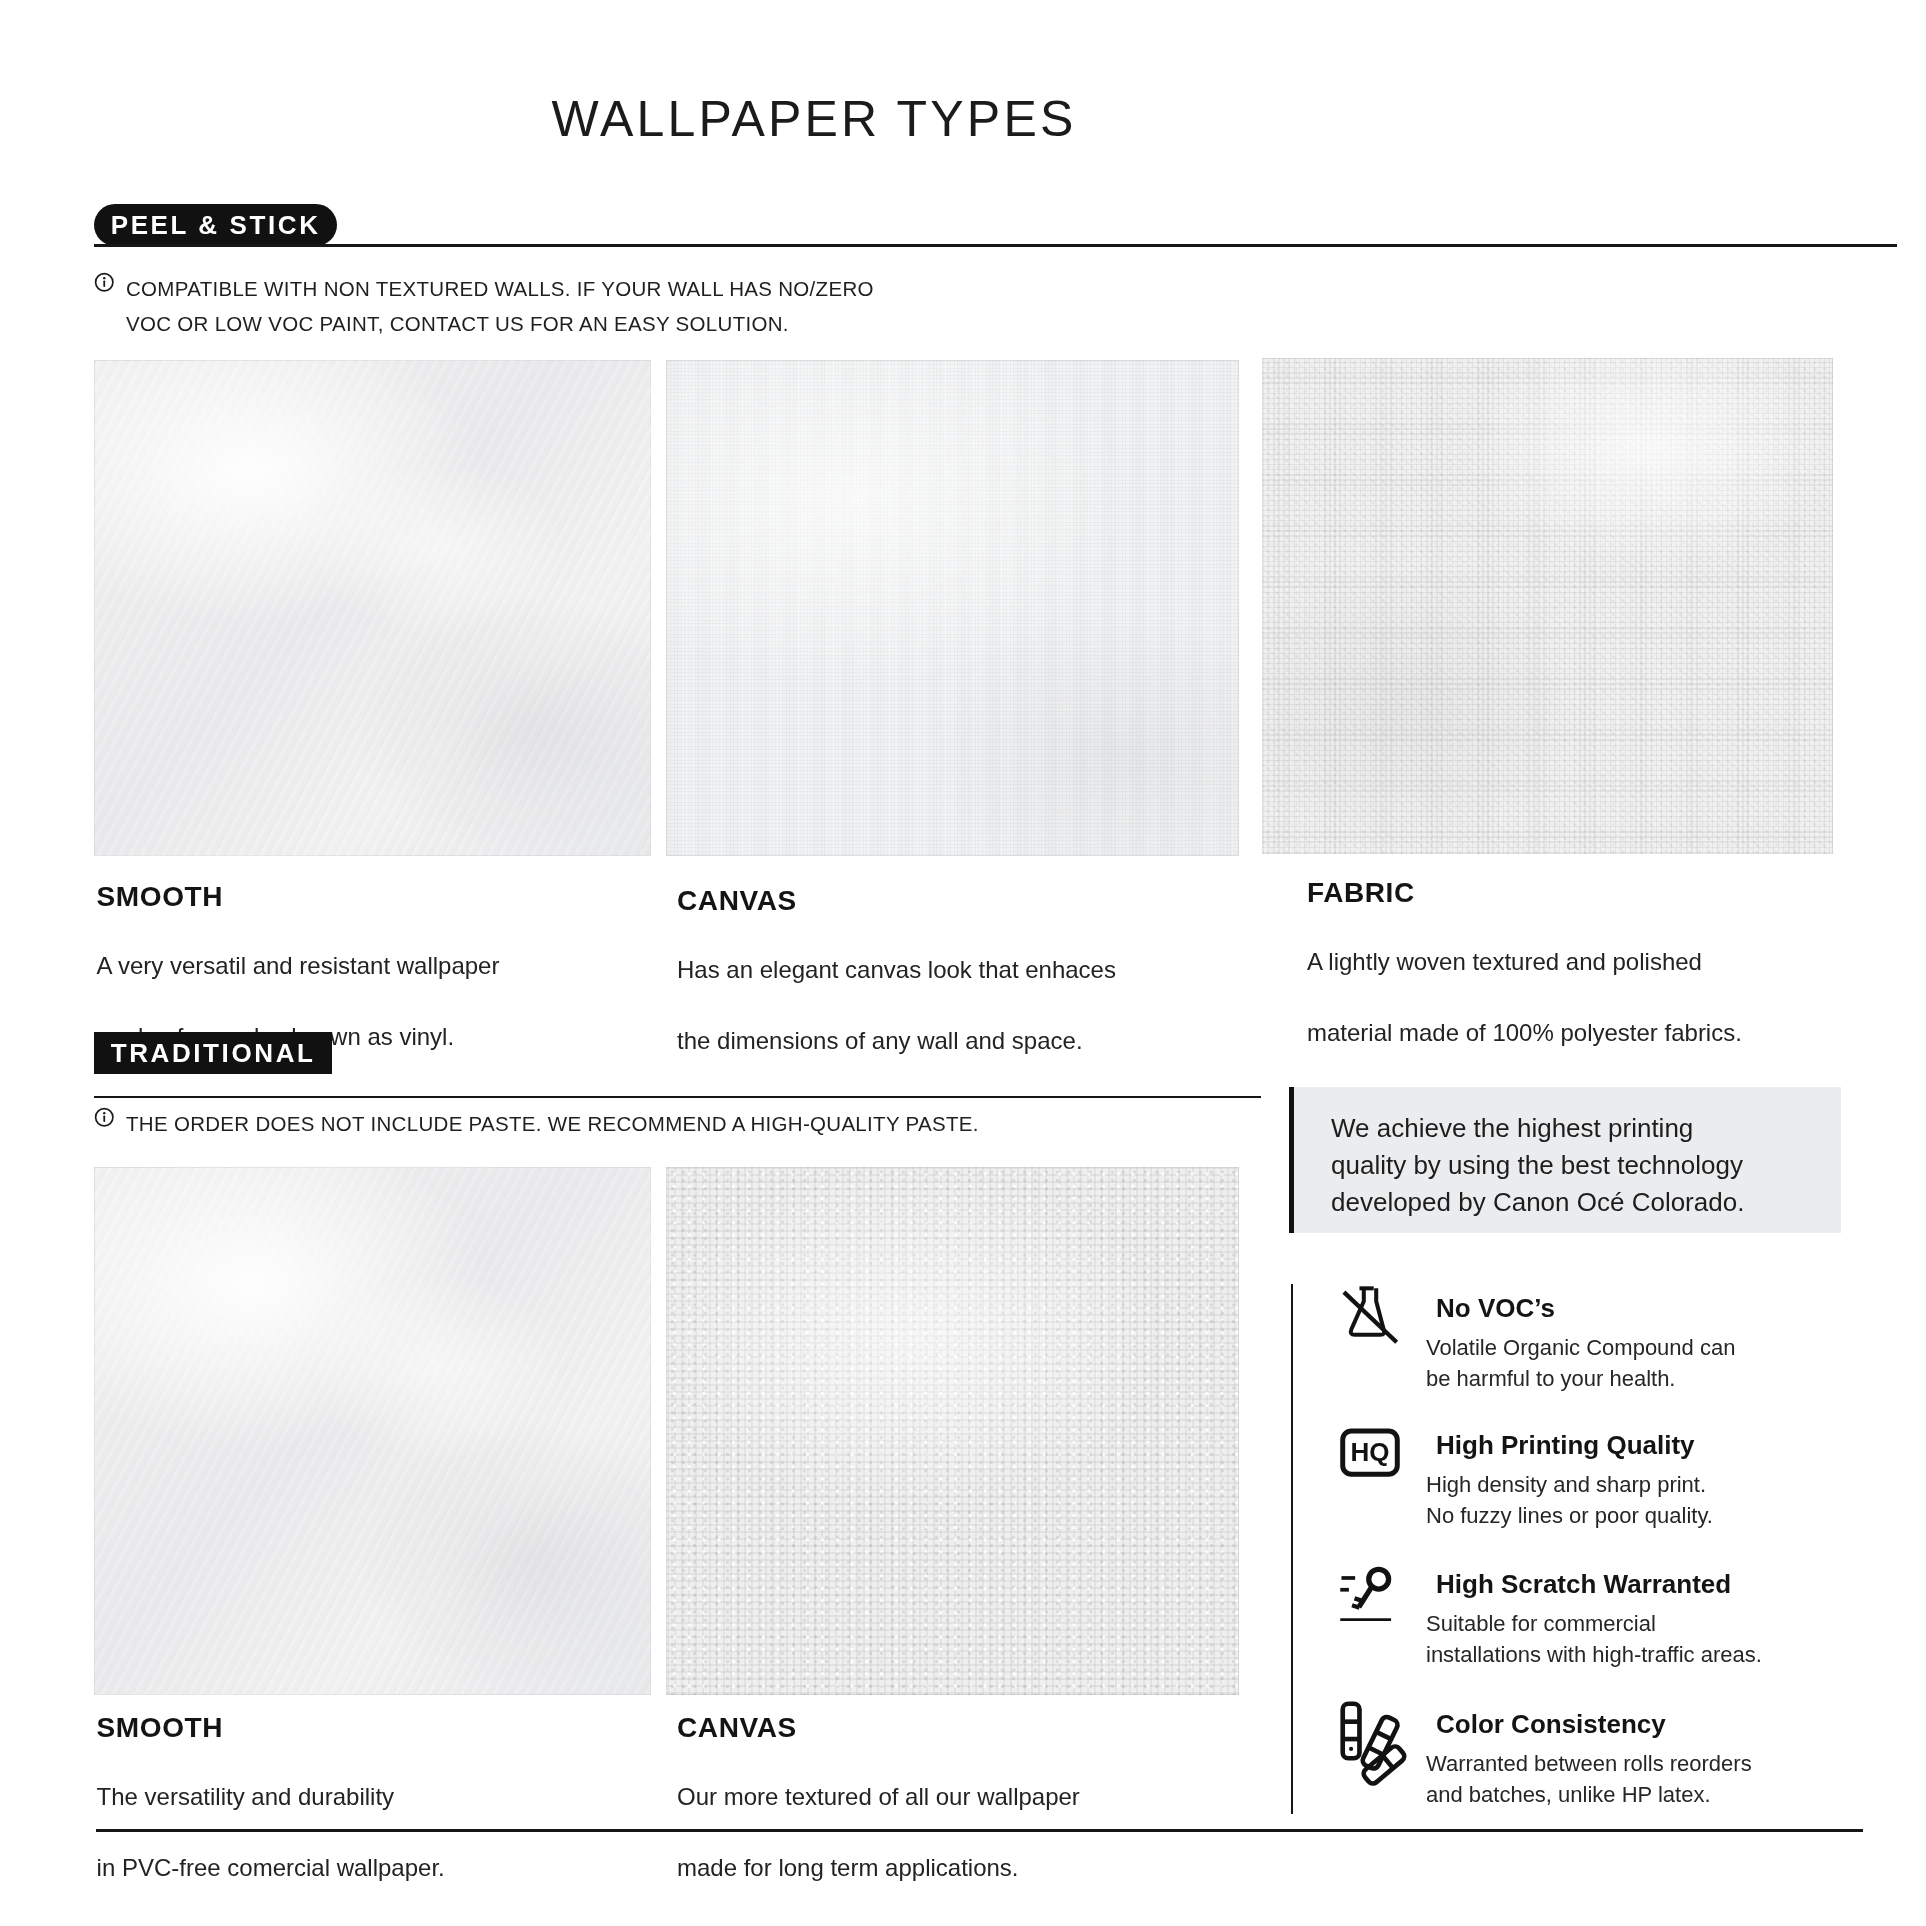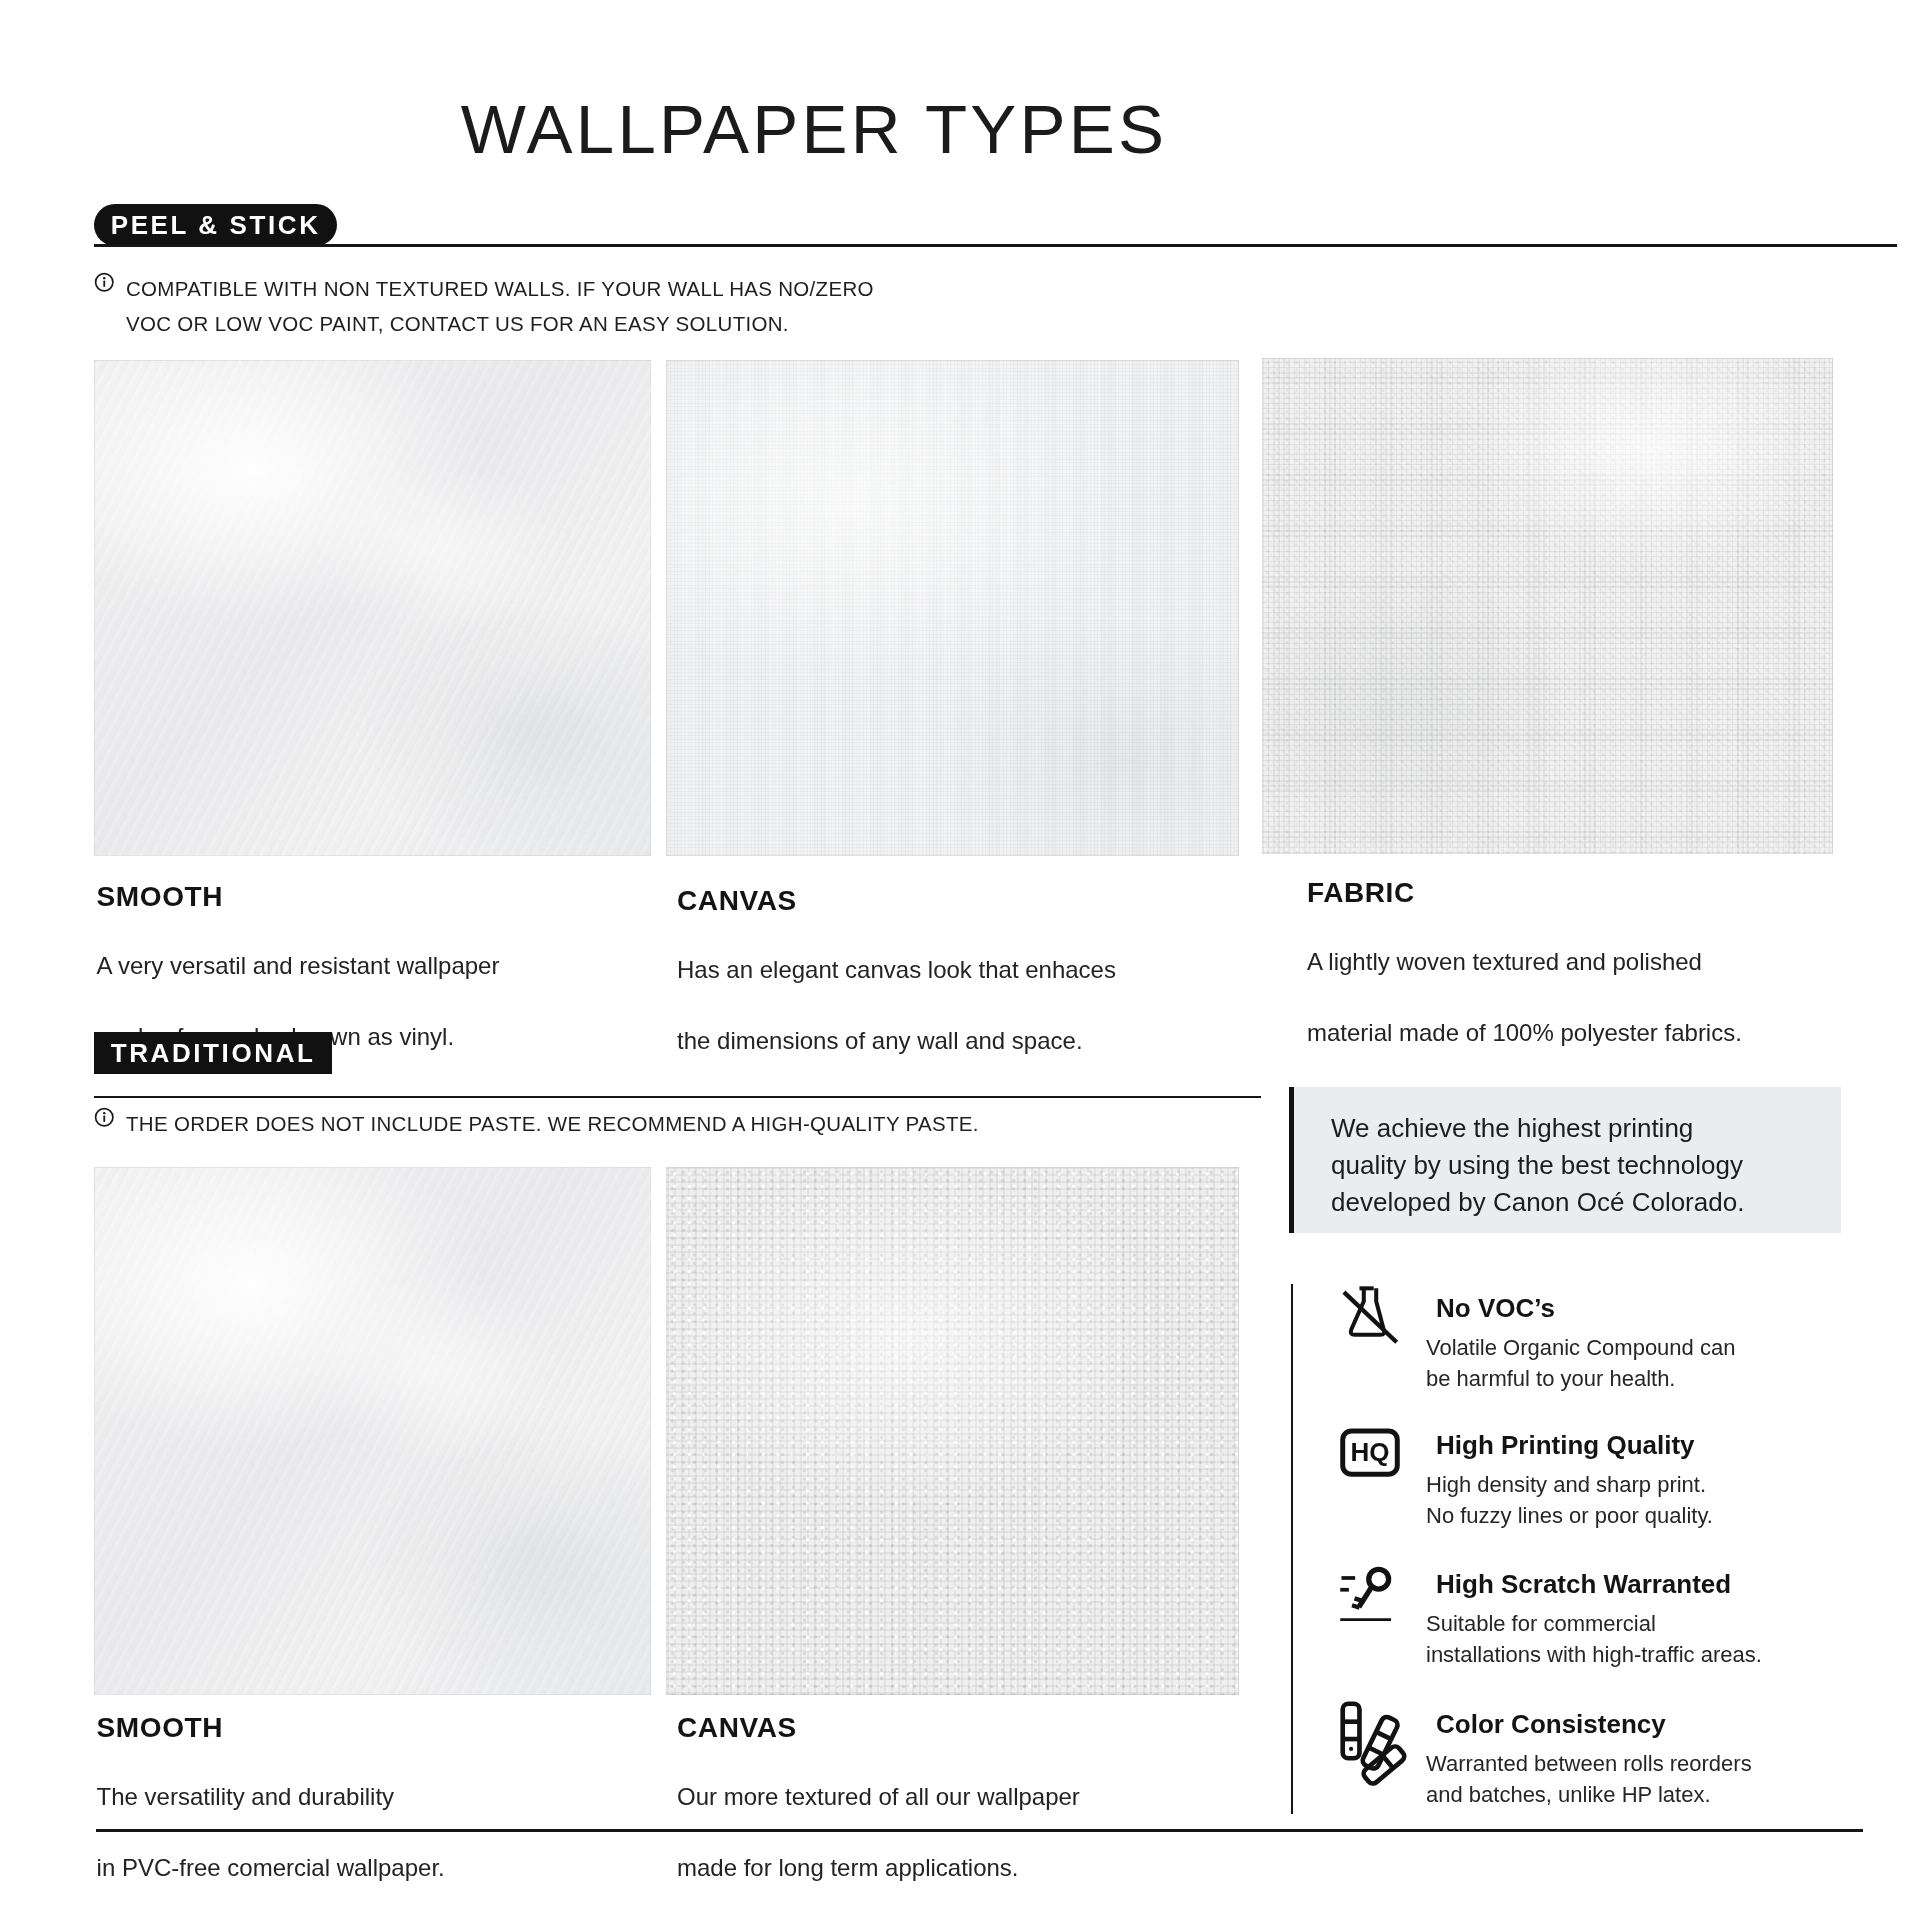--- a/index.html
+++ b/index.html
@@ -3,21 +3,21 @@
 <meta charset="utf-8">
 <style>
   html,body{margin:0;padding:0;background:#ffffff;}
   .canvas{
     position:relative; width:1926px; height:1926px; background:#ffffff;
     font-family:"Liberation Sans", sans-serif; color:#1b1b1b; overflow:hidden;
   }
   
   .title{
     position:absolute; left:0; top:90px; width:1628px; text-align:center;
-    font-size:69px; font-weight:400; letter-spacing:3.2px; color:#1b1b1b; margin:0;
+    font-size:50px; font-weight:400; letter-spacing:3.2px; color:#1b1b1b; margin:0;
   }
   
   .label-box{
     position:absolute; background:#111111; color:#ffffff;
     font-size:26px; font-weight:bold; letter-spacing:2.6px;
     padding:0 16.7px; height:42px; line-height:42px; white-space:nowrap;
   }
   #label-peel{left:94px; top:204px;border-radius:21px;}
   #label-trad{left:94px; top:1032px;}
   .hrule{position:absolute; background:#161616;}

